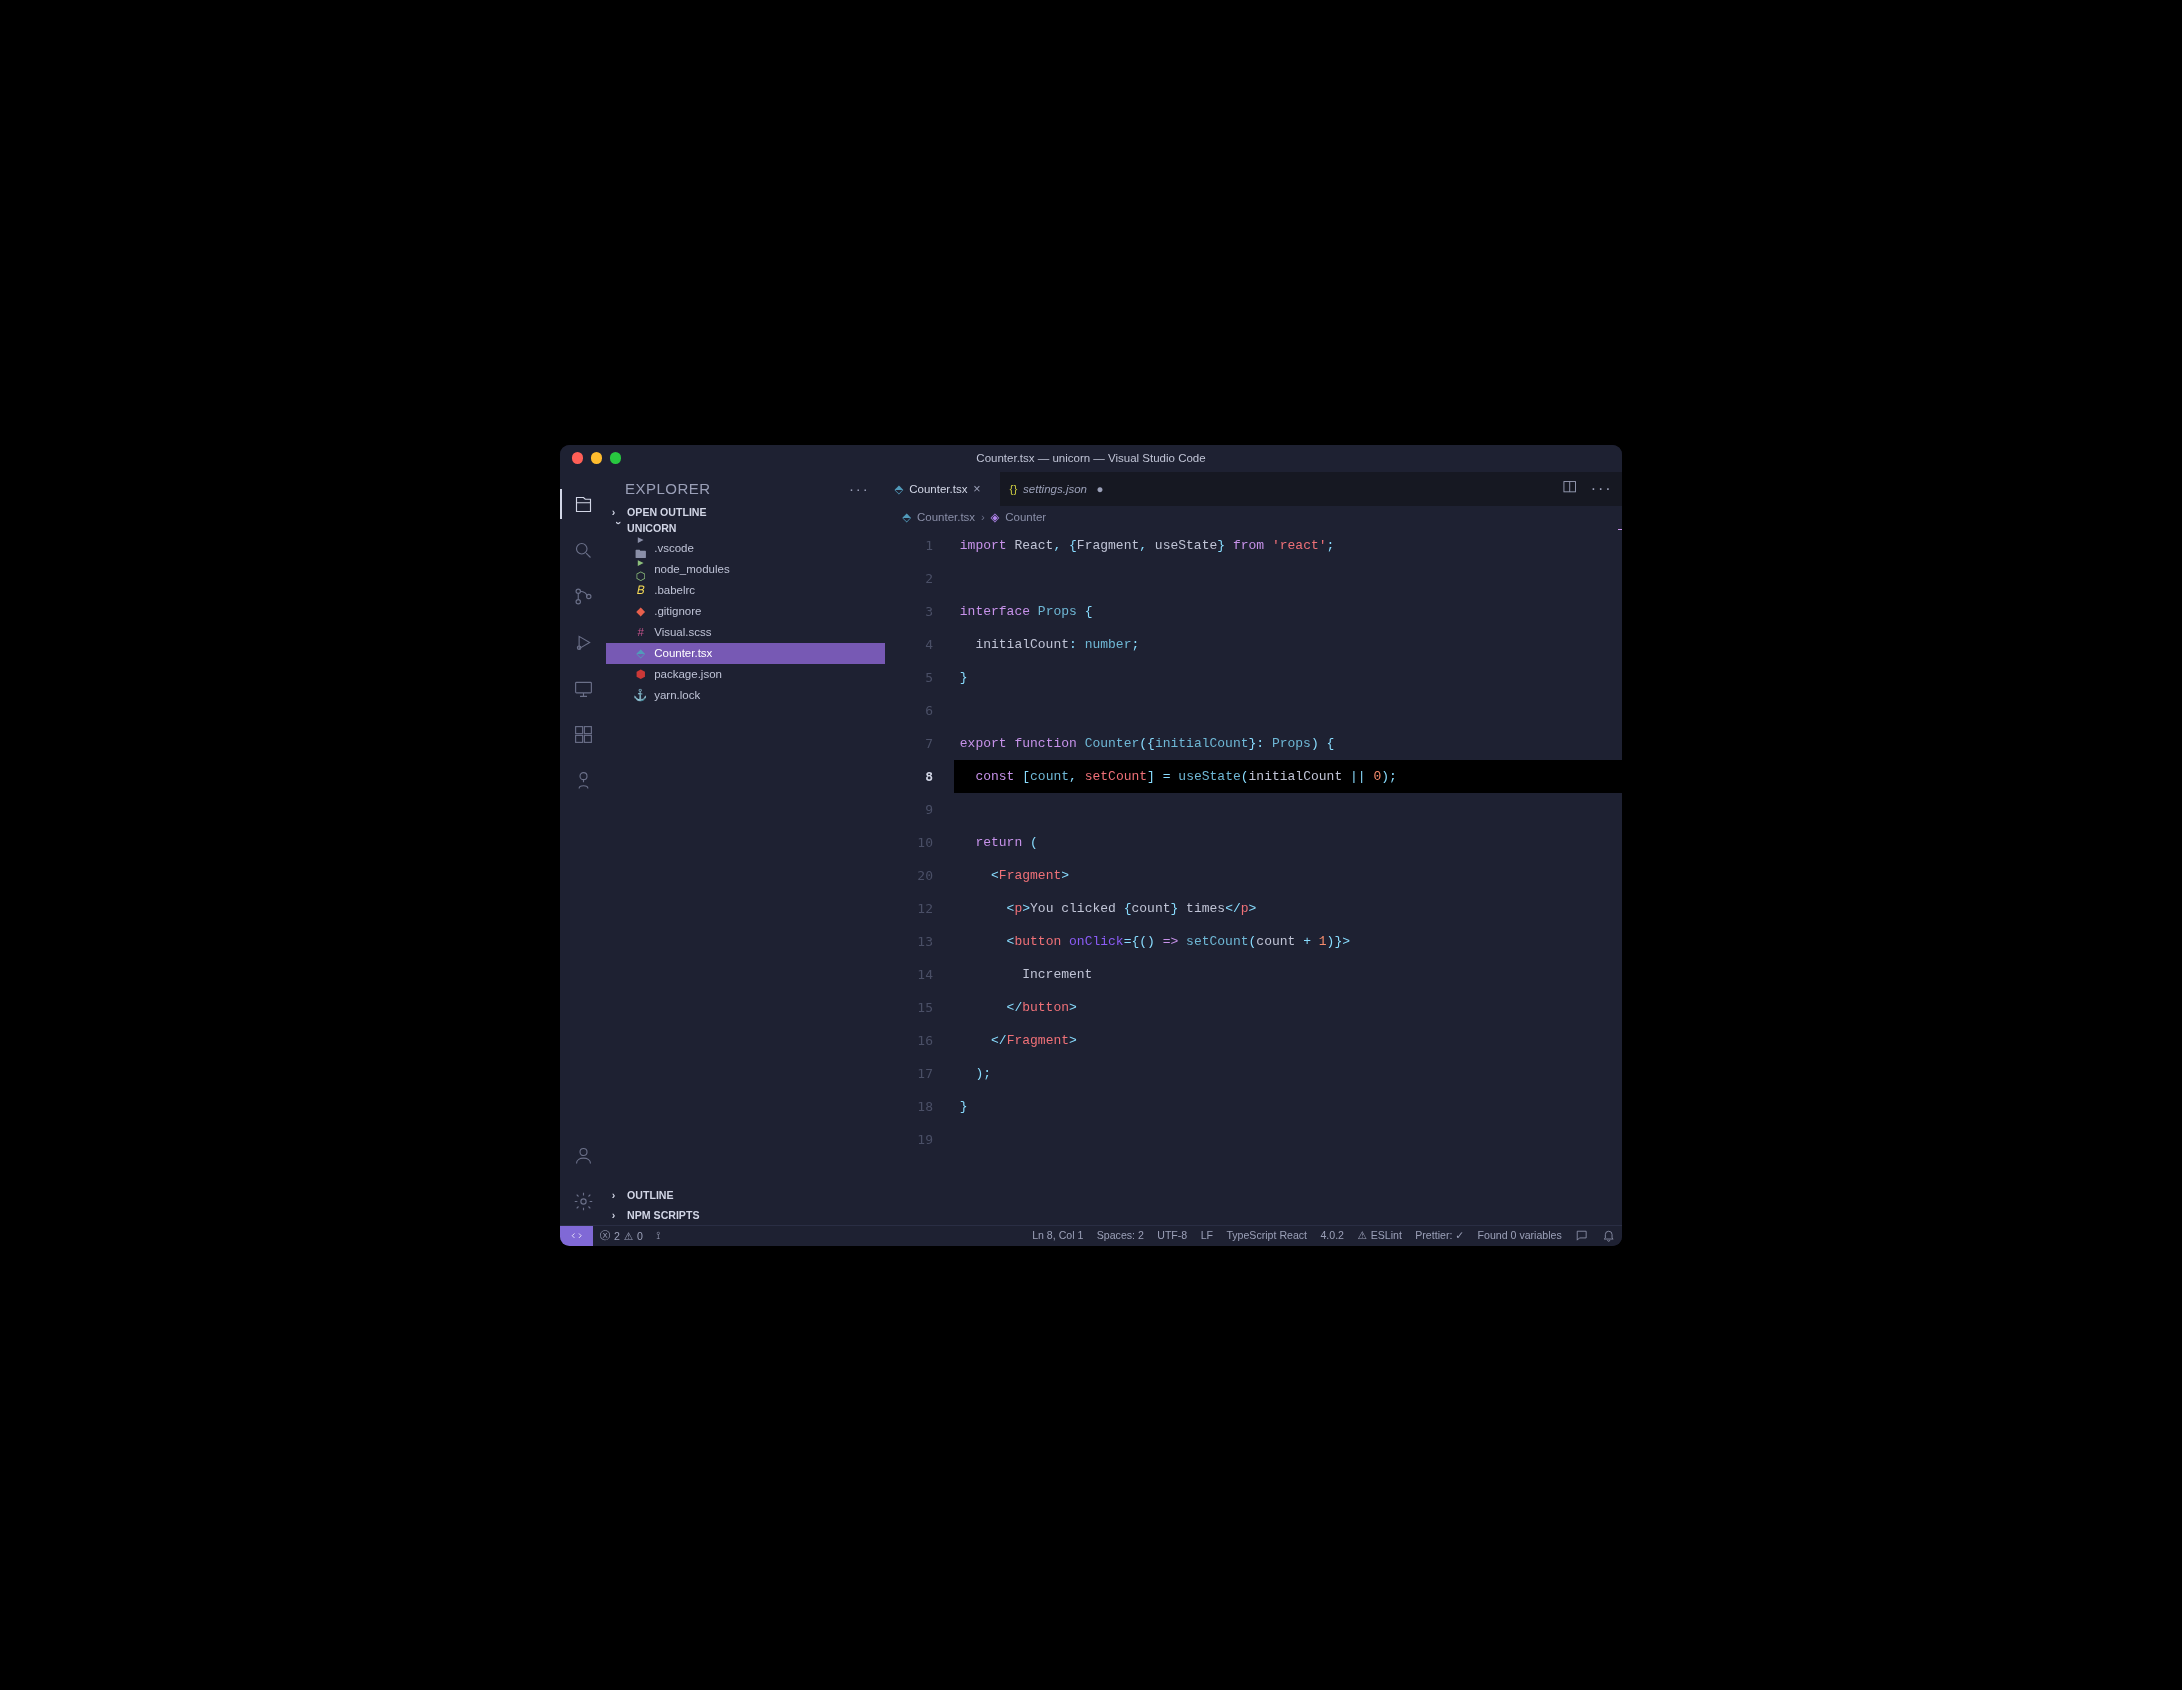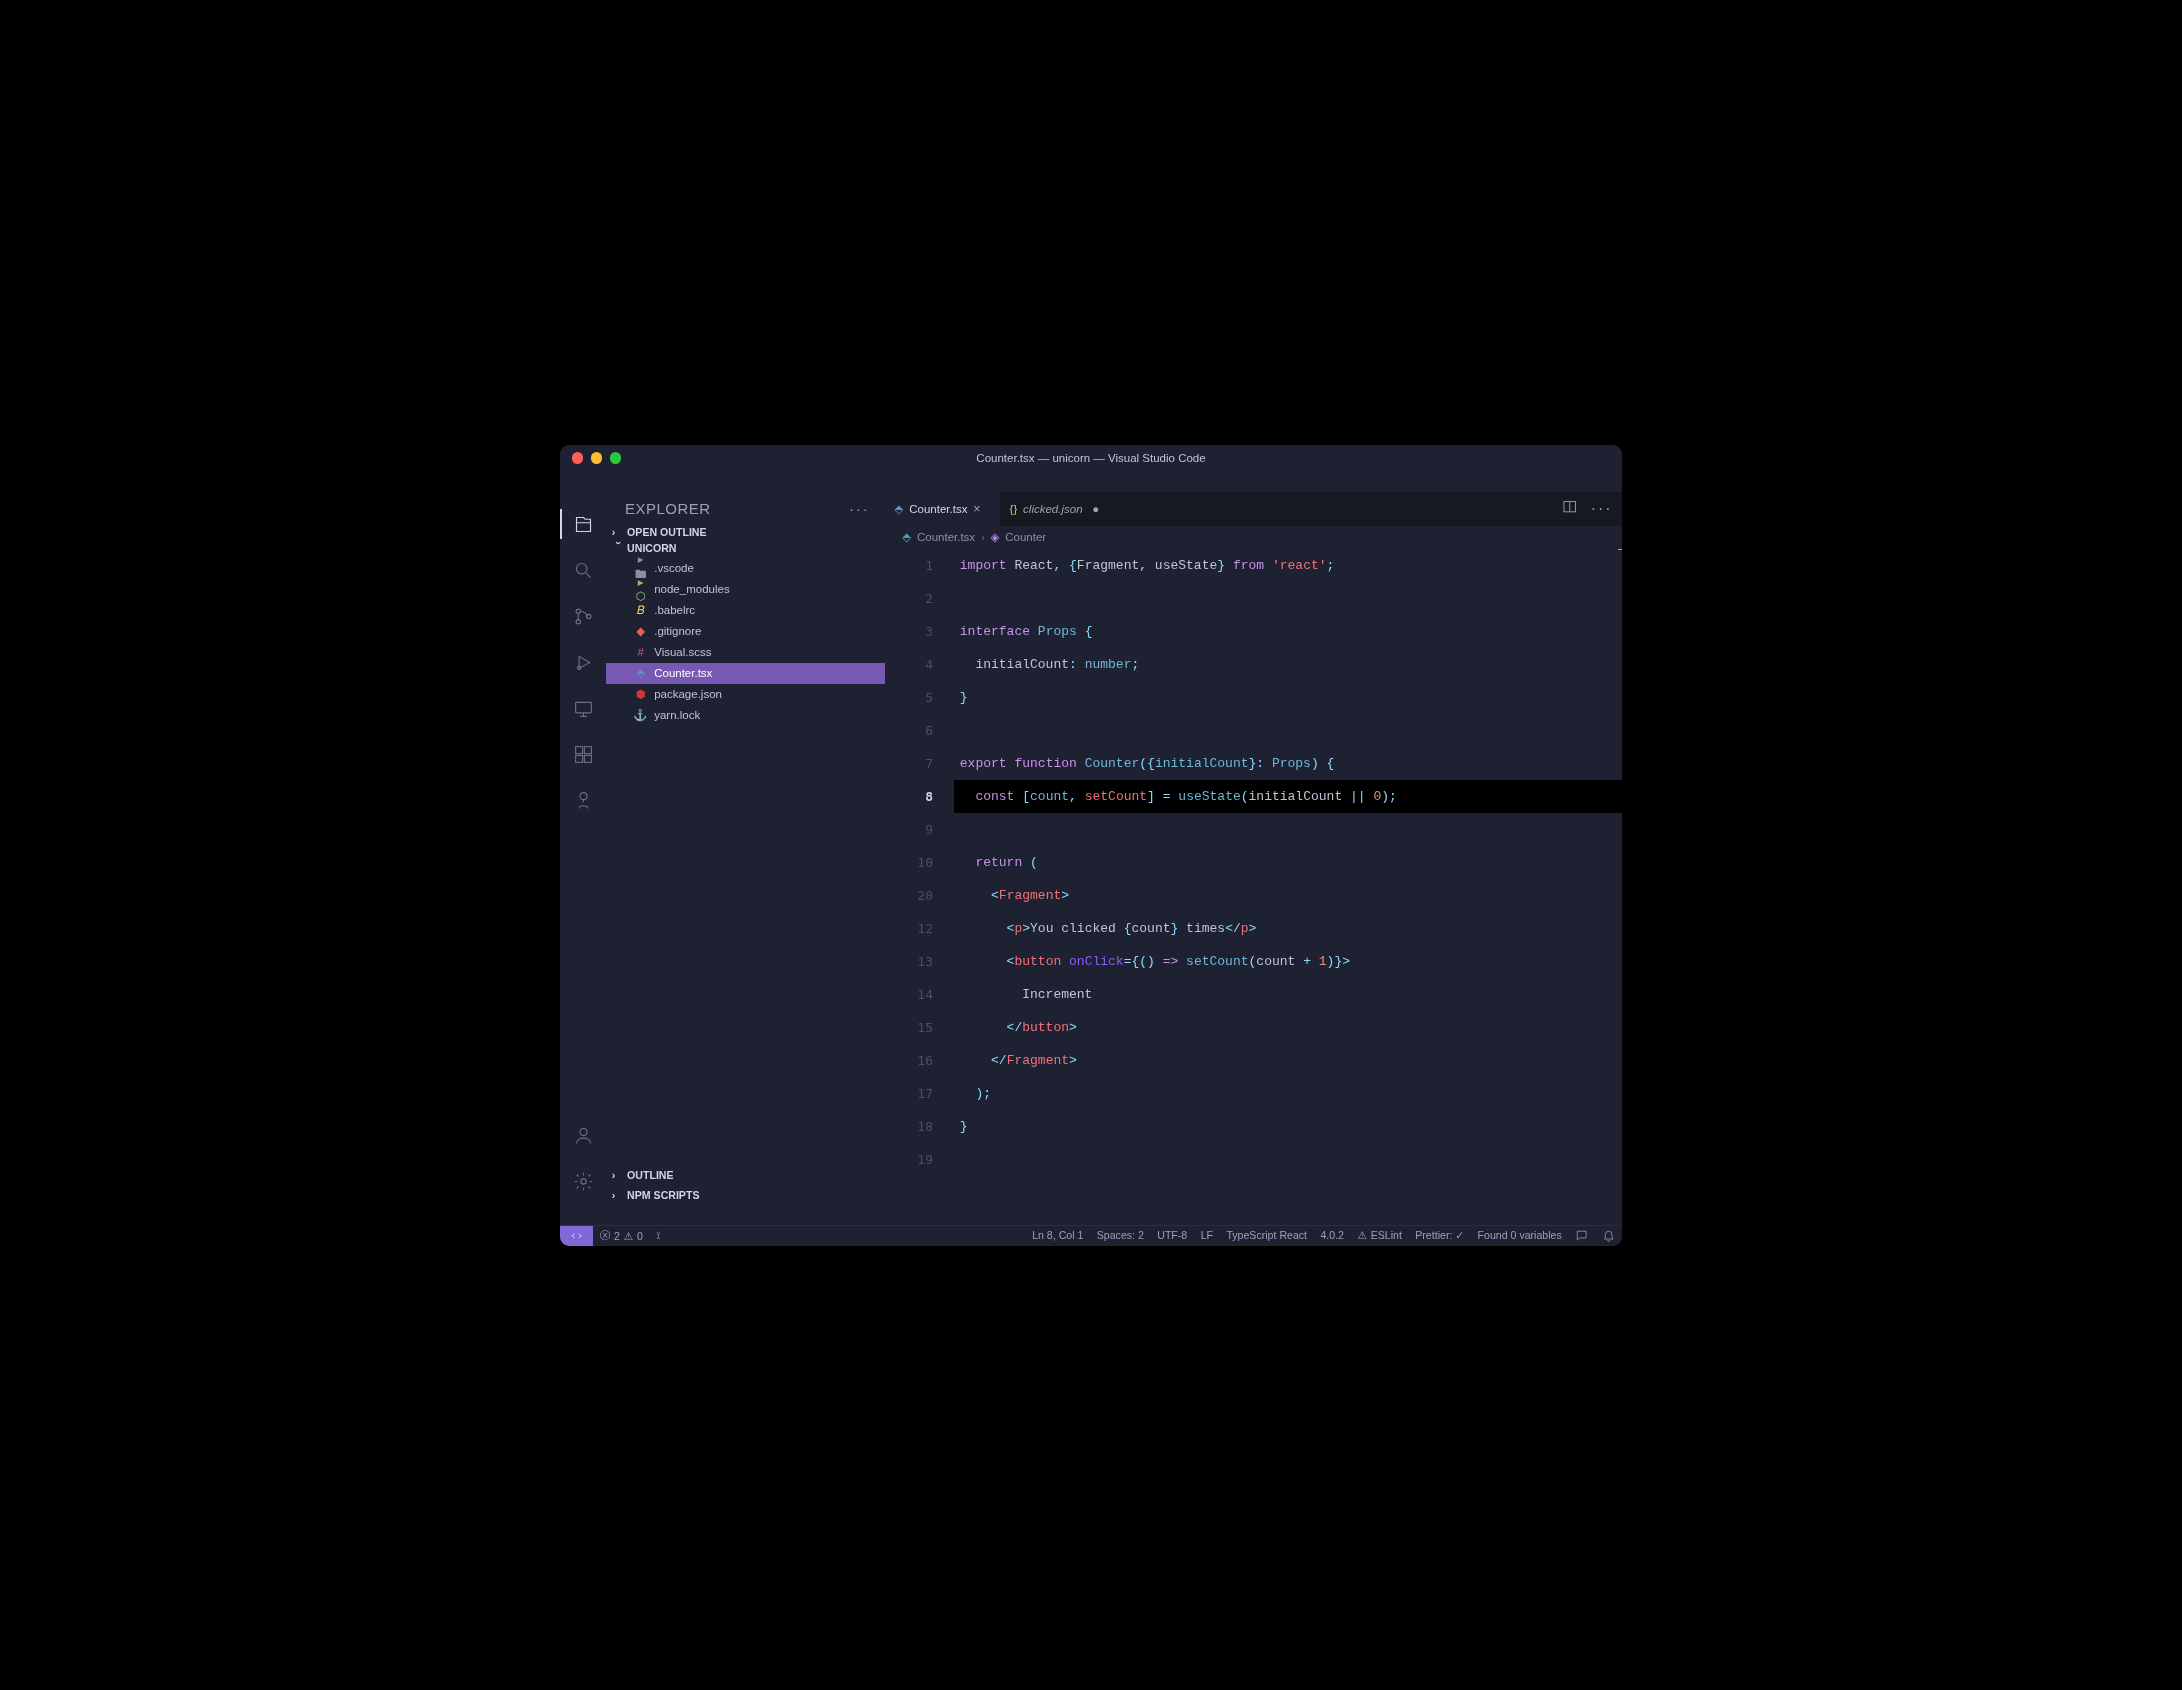--- a/index.html
+++ b/index.html
@@ -14,21 +14,20 @@
   }
   .window {
     width: 1062px;
     height: 801px;
     background: #1e2132;
     border-radius: 9.6px;
     overflow: hidden;
     display: flex;
     flex-direction: column;
     box-shadow: 0 19px 58px rgba(0,0,0,0.5);
-    gap: 20px;
   }
   .titlebar {
     height: 27px;
     background: #1e2132;
     display: flex;
     align-items: center;
     padding: 0 11.5px;
     position: relative;
   }
   .traffic-lights { display: flex; gap: 7.7px; }
@@ -356,21 +355,21 @@
     <div class="editor-area">
       <div class="tabs-bar">
         <div id="tabs-mount" style="display: flex;">
             <div class="tab active">
               <span class="ficon" style="color:#519aba">⬘</span>
               <span class="">Counter.tsx</span>
               <span class="close">×</span>
             </div>
             <div class="tab dirty">
               <span class="ficon" style="color:#cbcb41">{}</span>
-              <span class="italic">clicked.json</span>
+              <span class="italic">settings.json</span>
             </div>
           </div>
         <div class="tabs-right">
           <span>
             <svg class="ic" viewBox="0 0 24 24">
                 <rect x="3" y="4" width="18" height="16"></rect>
                 <path d="M12 4v16"></path>
               </svg>
           </span>
           <span style="letter-spacing:1.9px;">···</span>

